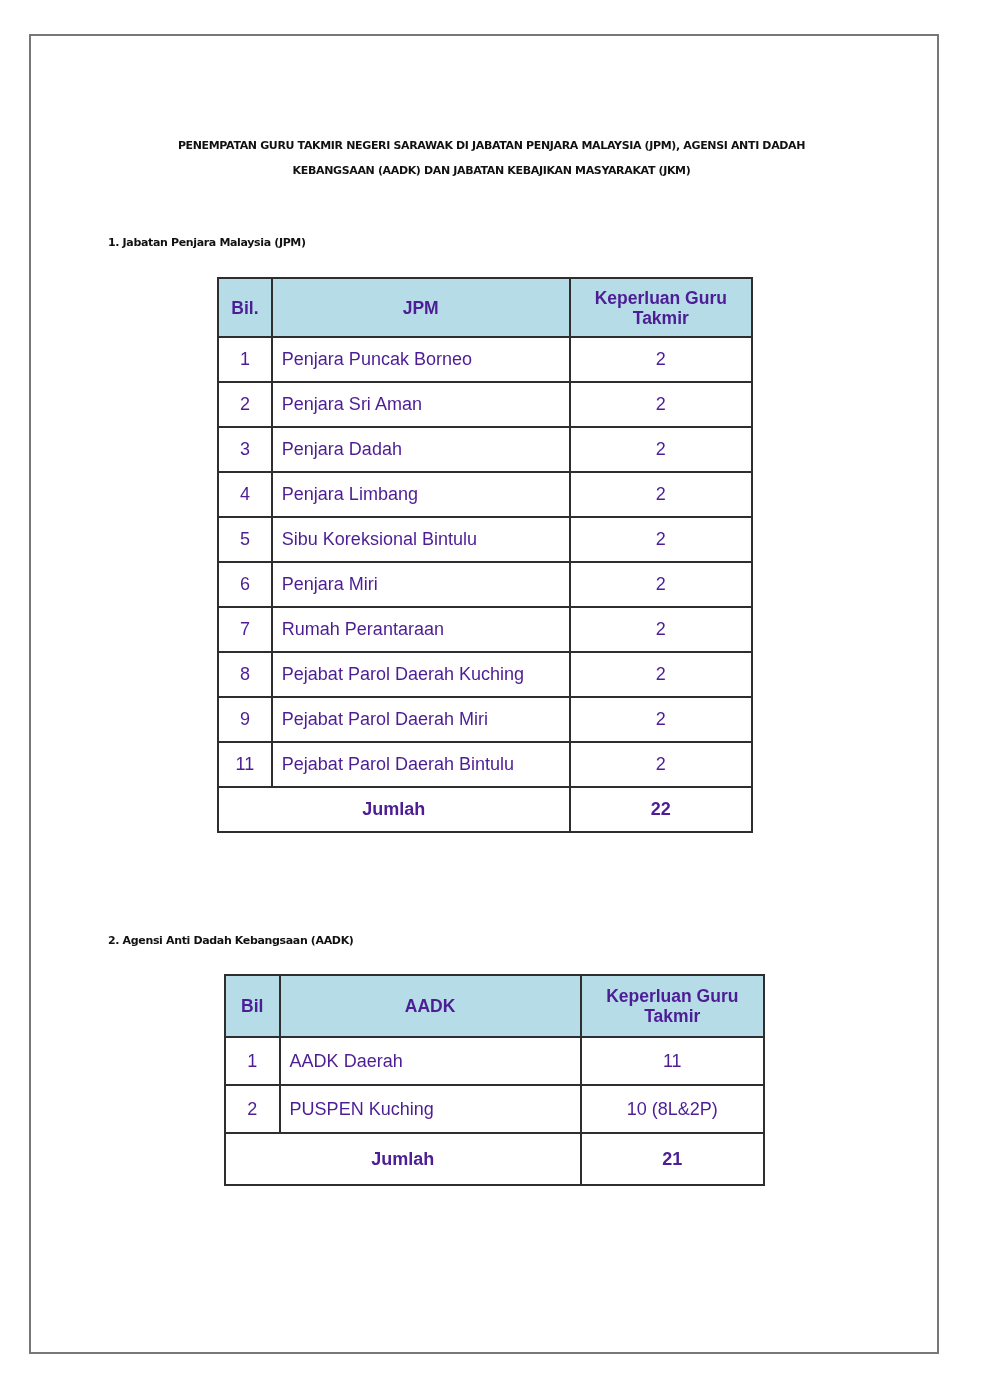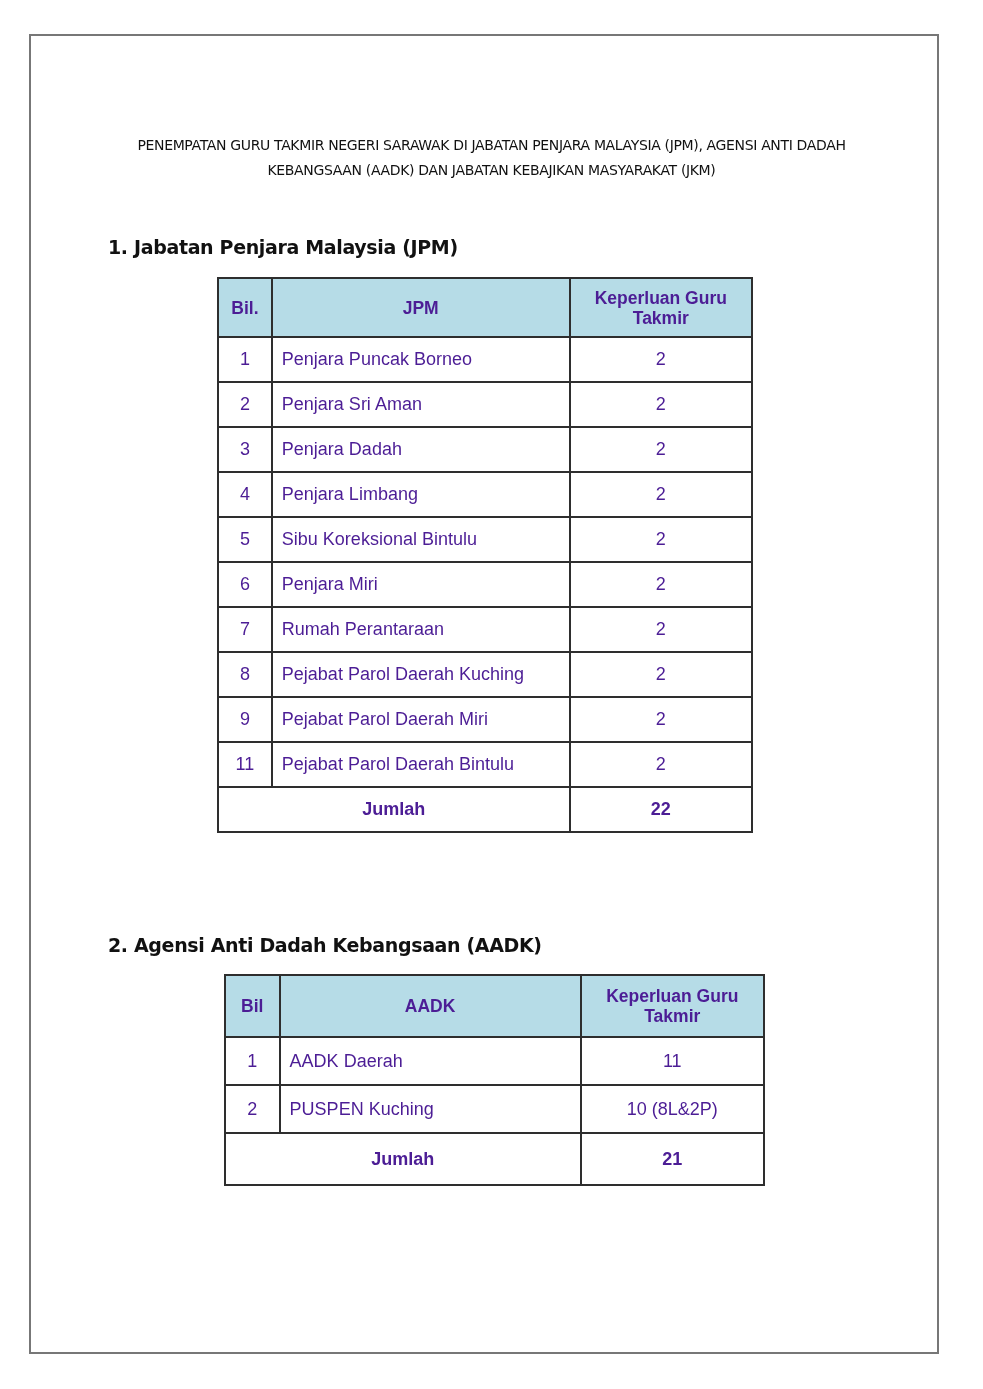--- a/index.html
+++ b/index.html
@@ -25,32 +25,32 @@
       box-sizing: border-box;
       background: #fff;
     }
     .doc-title {
       position: absolute;
       left: 0;
       top: 133px;
       width: 983px;
       text-align: center;
       font-family: "DejaVu Sans", sans-serif;
-      font-weight: normal;
-      font-size: 14px;
+      font-weight: bold;
+      font-size: 11px;
       line-height: 25px;
       letter-spacing: -0.35px;
       color: #111;
     }
     .section-heading {
       position: absolute;
       left: 108px;
       font-family: "DejaVu Sans", sans-serif;
       font-weight: bold;
-      font-size: 19px;
+      font-size: 11px;
       letter-spacing: -0.35px;
       color: #111;
     }
     table.data-table {
       position: absolute;
       border-collapse: collapse;
       font-family: "Liberation Sans", sans-serif;
       font-size: 18px;
       color: #4c1d95;
     }

